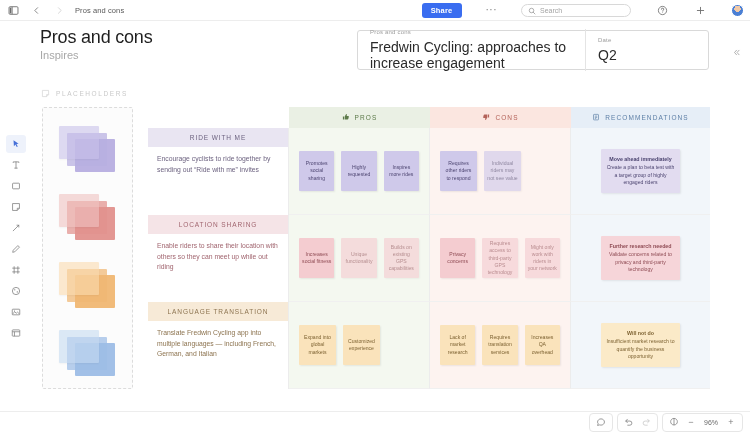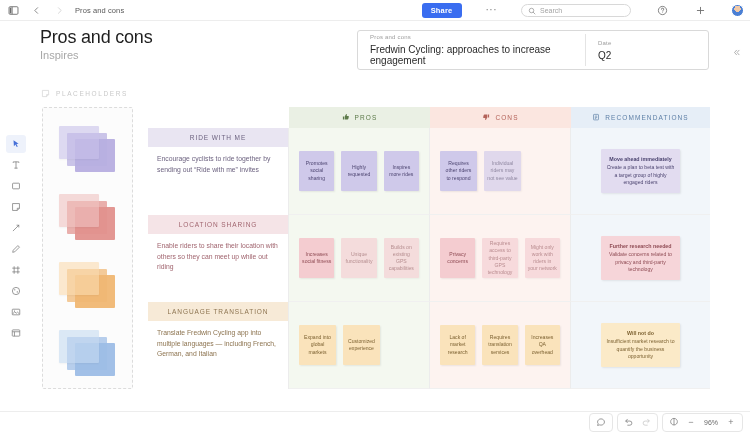--- a/index.html
+++ b/index.html
@@ -59,21 +59,21 @@
   .subtitle { position: absolute; left: 40px; top: 28px; font-size: 11px; color: #a8a8a8; }
 
   .headercard {
     position: absolute; left: 357px; top: 9px; width: 352px; height: 40px;
     border: 1px solid #d9d9d9; border-radius: 3px; background: #fff;
     display: flex; align-items: center;
   }
   .hc-cell { padding: 0 12px; }
   .hc-cell.main { width: 228px; border-right: 1px solid #e4e4e4; }
   .hc-label { font-size: 6px; color: #9d9d9d; letter-spacing: .2px; margin-bottom: 4px; }
-  .hc-value { font-size: 10px; color: #2a2a2a; }
+  .hc-value { font-size: 14px; color: #2a2a2a; }
 
   .collapse-btn {
     position: absolute; right: 6px; top: 23px; width: 16px; height: 16px;
     display: flex; align-items: center; justify-content: center;
     color: #9b9b9b; font-size: 9px; cursor: pointer;
   }
 
   
   .ph-head { position: absolute; left: 41px; top: 63px; display: flex; align-items: center; gap: 6px; }
   .ph-head .lbl { font-size: 6.5px; color: #c9c9c9; letter-spacing: 1.6px; }

